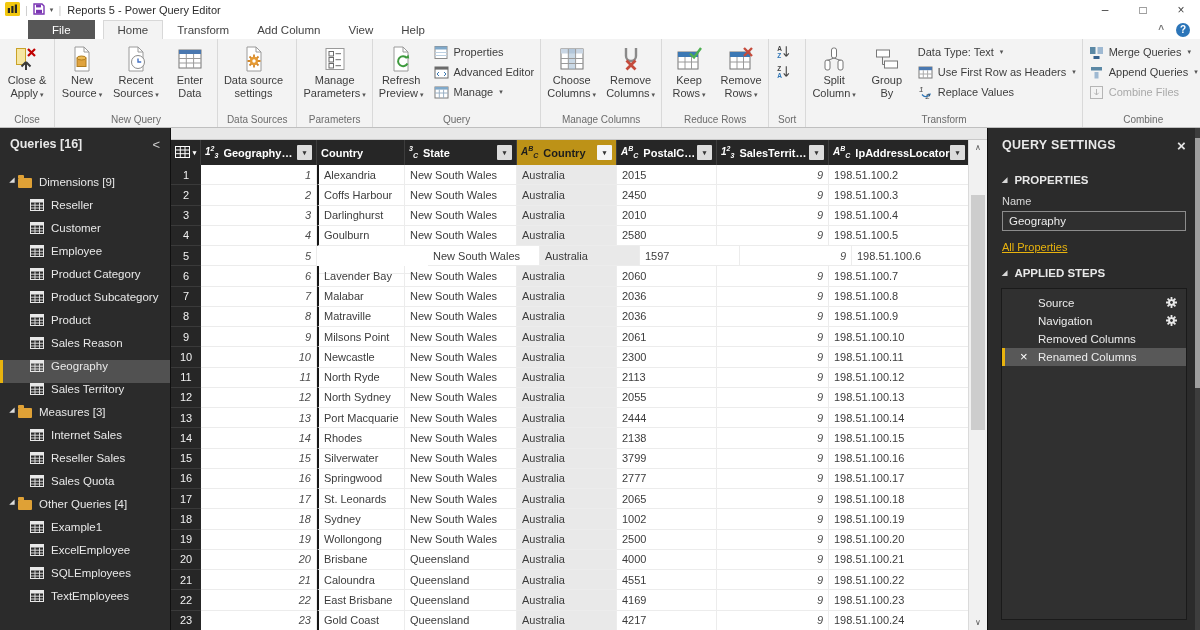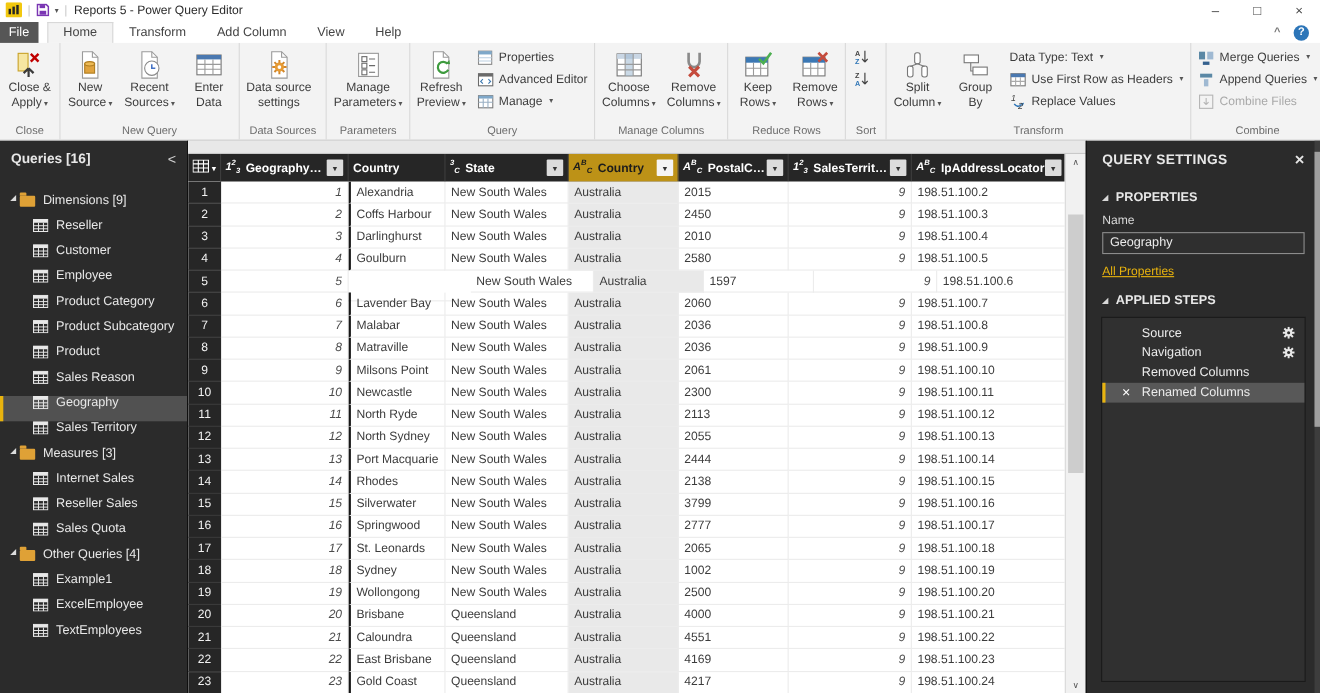--- a/index.html
+++ b/index.html
@@ -11,21 +11,21 @@
   .qat{display:flex;align-items:center;gap:5px;padding-left:5px;}
   .qat-sep{color:#c9c9c9;}
   .qat-caret{font-size:7px;color:#555;}
   .title-text{margin-left:6px;color:#2b2b2b;}
   .win-controls{margin-left:auto;display:flex;height:100%;}
   .win-btn{width:38px;display:flex;align-items:center;justify-content:center;color:#444;font-size:12px;}
 
   
   .tabrow{height:19px;background:#fff;display:flex;align-items:stretch;font-size:11.5px;color:#444;}
   .tab{display:flex;align-items:center;padding:0 14px;}
-  .tab.file{background:#565656;color:#fff;padding:0 8px;margin-right:8px;}
+  .tab.file{background:#565656;color:#fff;padding:0 24px;margin-right:8px;margin-left:28px;}
   .tab.active{background:#f3f3f3;border:1px solid #d8d8d8;border-bottom:none;}
   .tabrow-right{margin-left:auto;display:flex;align-items:center;gap:12px;padding-right:10px;}
   .collapse-glyph{color:#777;font-size:10px;font-weight:bold;}
   .help-circle{width:14px;height:14px;border-radius:50%;background:#2C75B8;color:#fff;
     font-size:10px;font-weight:bold;display:flex;align-items:center;justify-content:center;}
 
   
   .ribbon{height:88px;background:#f3f3f3;border-bottom:1px solid #bfbfbf;display:flex;align-items:stretch;overflow:hidden;}
   .rgroup{display:flex;flex-direction:column;border-right:1px solid #d9d9d9;padding:1px 1px 0;}
   .rgroup-content{flex:1;display:flex;align-items:flex-start;}
@@ -639,20 +639,28 @@
                 <path d="M0.5 6.2h13M0.5 9h13M5 3.5v8M9.5 3.5v8" stroke="#e8e8e8" stroke-width="0.9"></path>
               </svg></span>
             <span class="label">ExcelEmployee</span>
           </div>
           <div class="titem query">
             <span class="grid-icon"><svg width="14" height="12" viewBox="0 0 14 12">
                 <rect x="0.5" y="0.5" width="13" height="11" fill="none" stroke="#e8e8e8"></rect>
                 <rect x="0.5" y="0.5" width="13" height="3" fill="#e8e8e8"></rect>
                 <path d="M0.5 6.2h13M0.5 9h13M5 3.5v8M9.5 3.5v8" stroke="#e8e8e8" stroke-width="0.9"></path>
               </svg></span>
+            <span class="label">SQLEmployees</span>
+          </div>
+          <div class="titem query">
+            <span class="grid-icon"><svg width="14" height="12" viewBox="0 0 14 12">
+                <rect x="0.5" y="0.5" width="13" height="11" fill="none" stroke="#e8e8e8"></rect>
+                <rect x="0.5" y="0.5" width="13" height="3" fill="#e8e8e8"></rect>
+                <path d="M0.5 6.2h13M0.5 9h13M5 3.5v8M9.5 3.5v8" stroke="#e8e8e8" stroke-width="0.9"></path>
+              </svg></span>
             <span class="label">TextEmployees</span>
           </div>
         </div>
     </div>
 
     <div class="gridwrap">
       <div class="grid-topstrip"></div>
       <div class="grid-area">
         <div class="gridcols">
           <div class="grid-header" id="grid-header">

